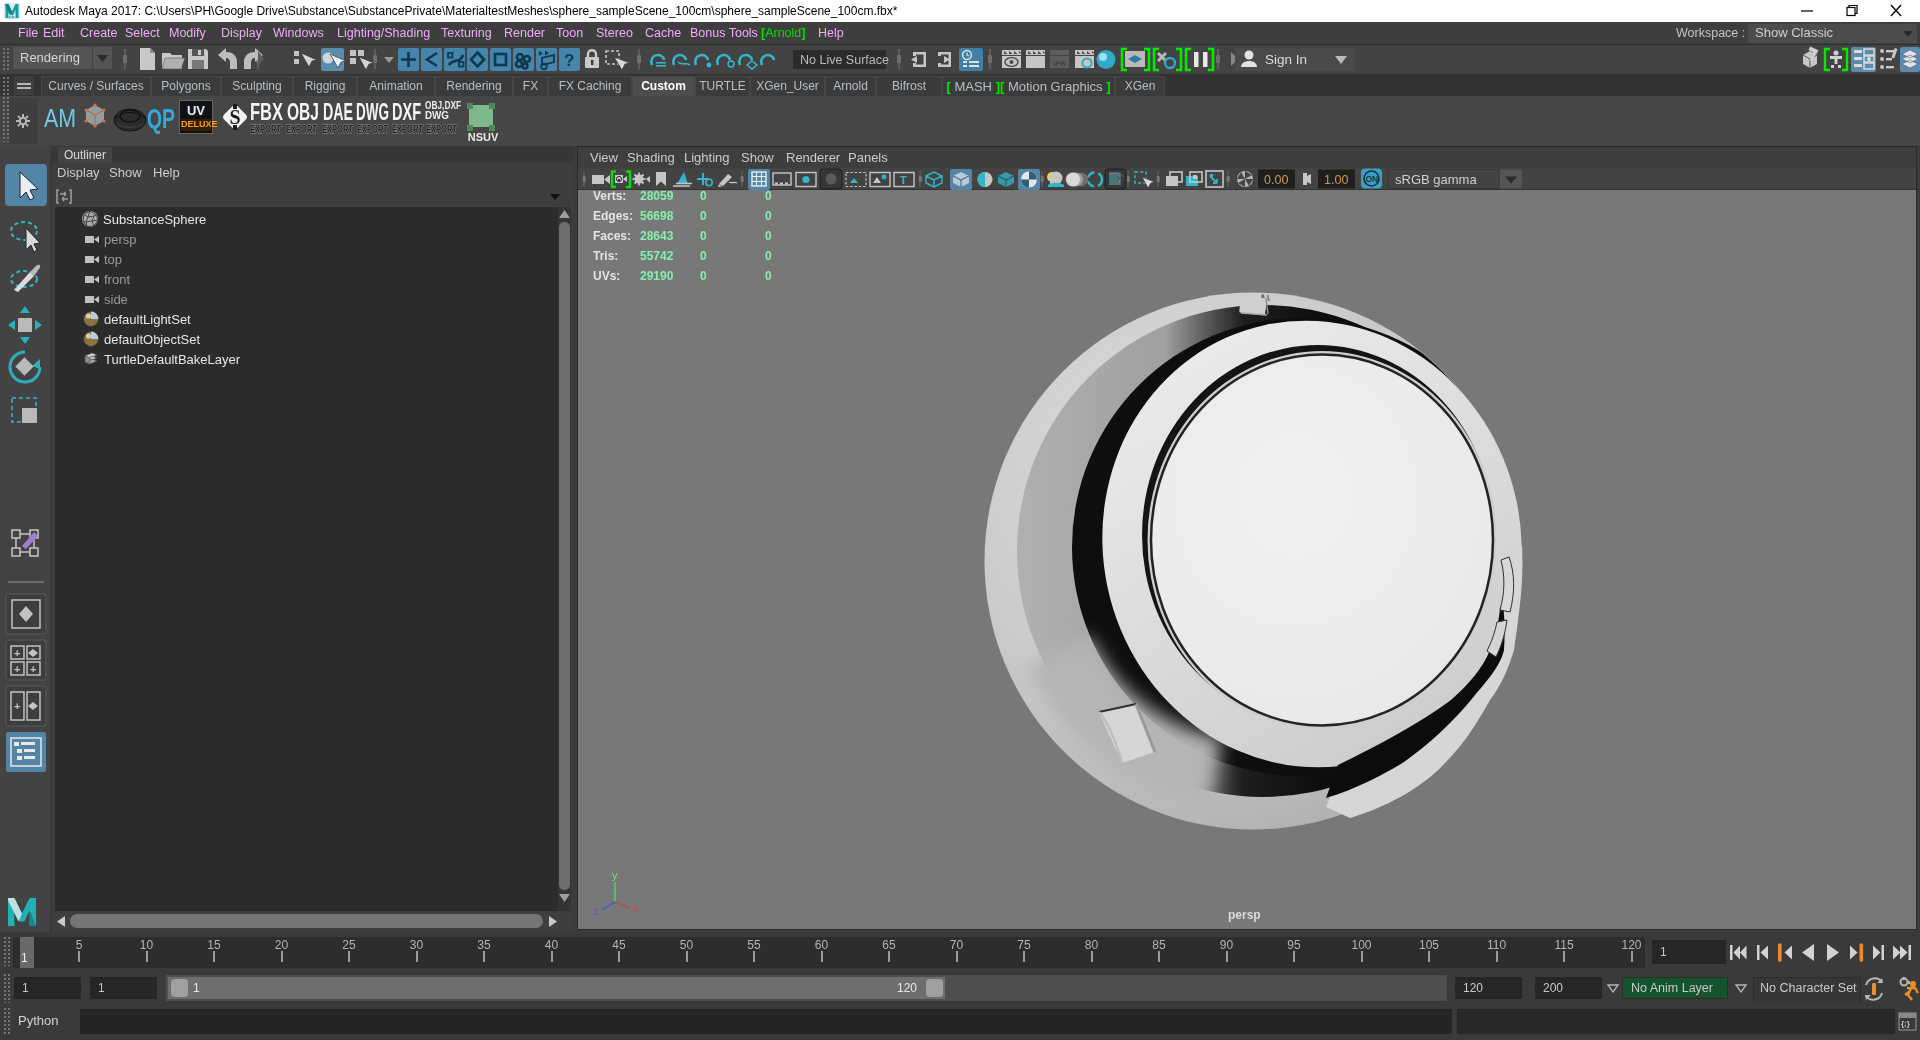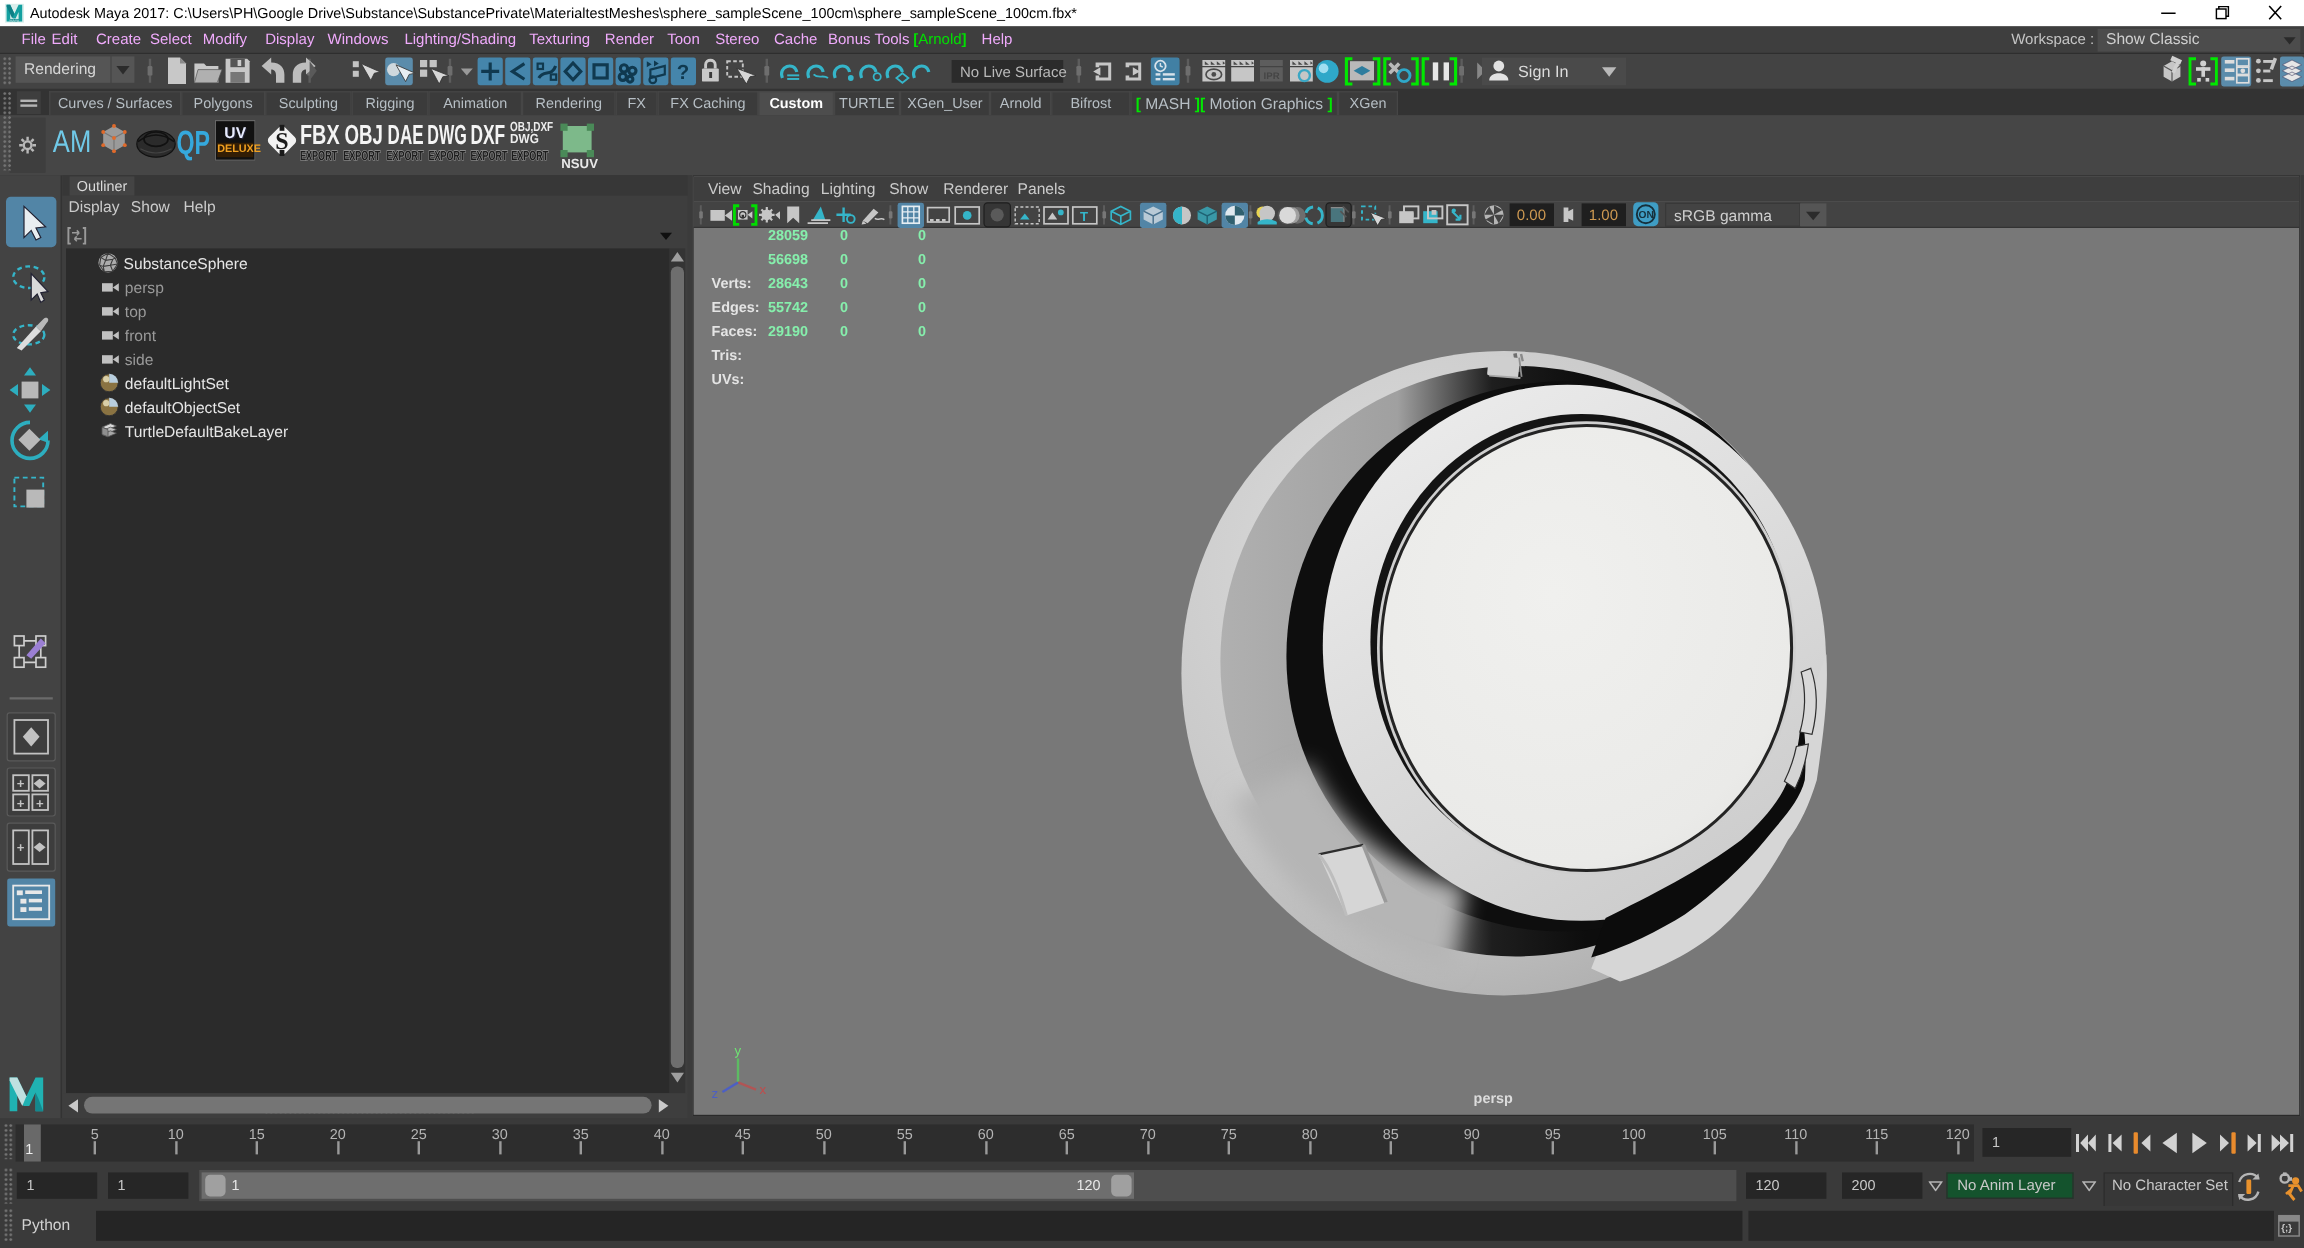--- a/index.html
+++ b/index.html
@@ -42,21 +42,21 @@
 #cmdrow { left:0; top:1005px; width:1920px; height:35px; background:#3a3a3a; }
 .field { position:absolute; background:#262626; color:#c8c8c8; font-size:12px; }
 .tick { position:absolute; width:2px; height:11px; background:#9a9a9a; top:17px; }
 .tnum { position:absolute; top:2px; color:#b4b4b4; font-size:12px; transform:translateX(-50%); }
 .grip { position:absolute; width:8px;
   background-image: radial-gradient(#757575 1px, transparent 1.2px);
   background-size: 4px 4px; }
 .treetxt { position:absolute; font-size:13px; }
 .cam { position:absolute; width:16px; height:13px; }
 .ball { position:absolute; width:18px; height:18px; }
-.hudlab { position:absolute; color:#e4e4e4; font-size:12px; font-weight:bold;margin-top:40px; }
+.hudlab { position:absolute; color:#e4e4e4; font-size:12px; font-weight:bold; }
 .hudval { position:absolute; color:#86efac; font-size:12px; font-weight:bold; width:72px; text-align:left; }
 </style>
 </head>
 <body>
 <div id="root">
 
   <div class="abs" id="titlebar"></div>
   <svg class="abs" style="left:4px;top:3px" width="16" height="16" viewBox="0 0 16 16">
     <rect x="0" y="0" width="16" height="16" fill="#d9eeec"></rect>
     <path d="M1.5 15 L1.5 1 L4.5 1 L8 8.5 L11.5 1 L14.5 1 L14.5 15 L11.5 15 L11.5 7 L9 12.5 L7 12.5 L4.5 7 L4.5 15 Z" fill="#13a0a0"></path>

